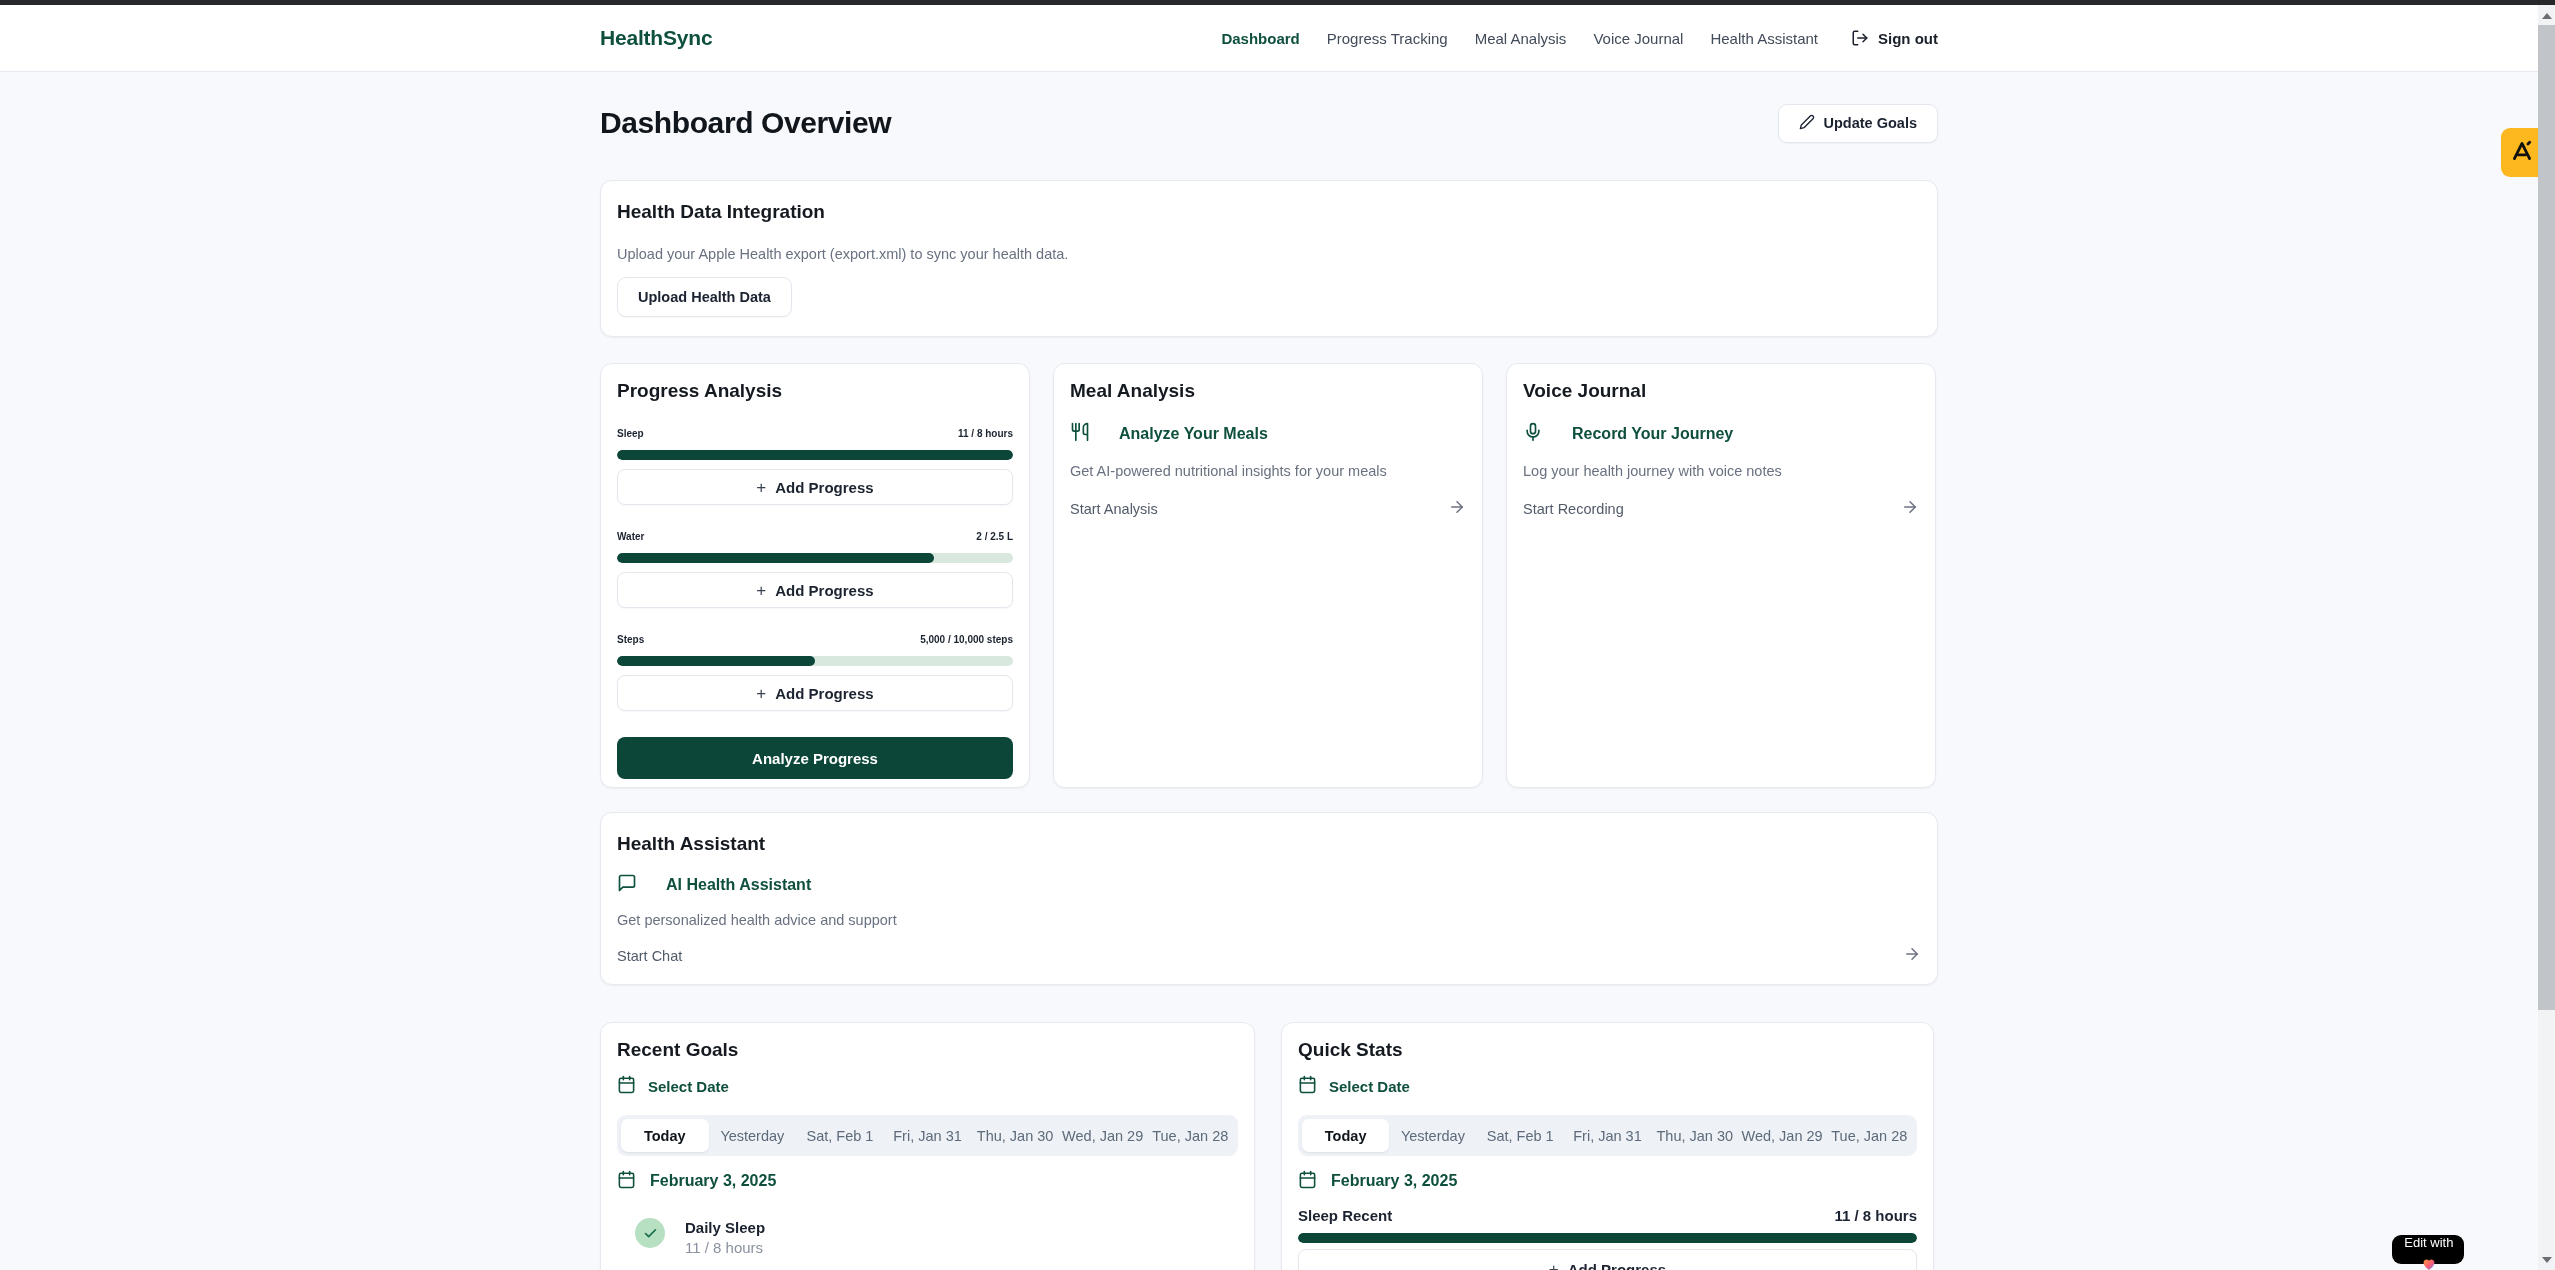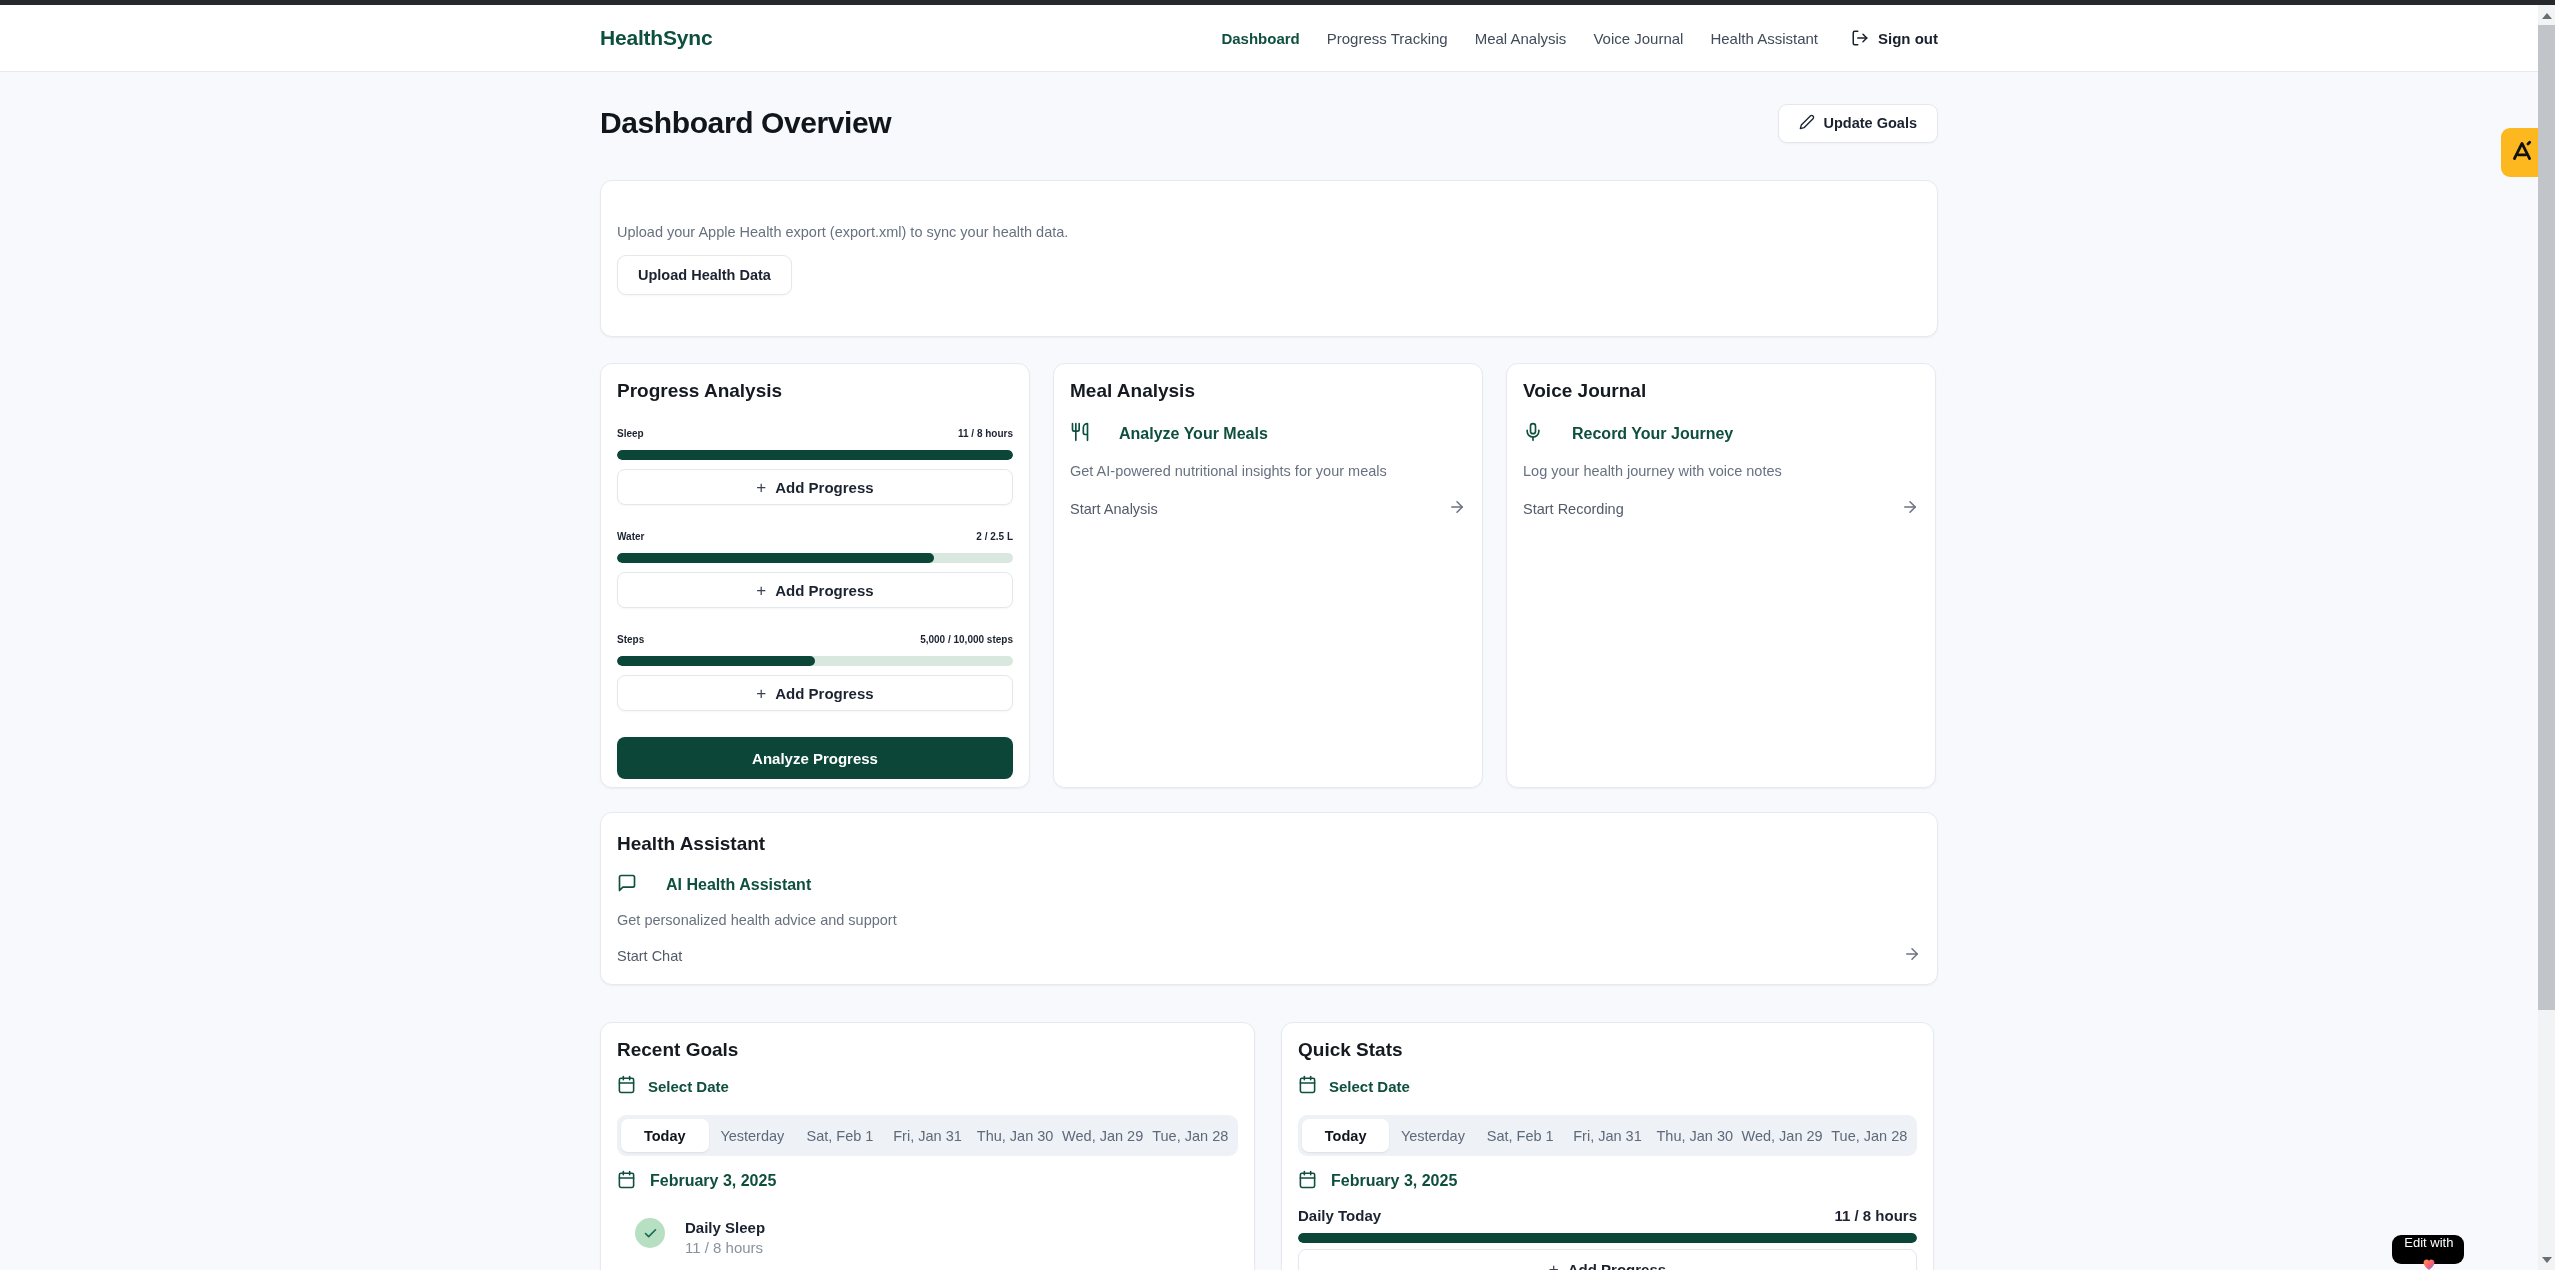--- a/index.html
+++ b/index.html
@@ -142,20 +142,21 @@
       <span>
         <svg width="16" height="16" viewBox="0 0 24 24" fill="none" stroke="#1b2330" stroke-width="2" stroke-linecap="round" stroke-linejoin="round">
           <path d="M17 3a2.828 2.828 0 1 1 4 4L7.5 20.5 2 22l1.5-5.5L17 3z"></path>
         </svg>
       </span>
       <span>Update Goals</span>
     </button>
   </div>
 
   <div class="card card-integration">
+    <div class="card-title">Health Data Integration</div>
     <div class="desc">Upload your Apple Health export (export.xml) to sync your health data.</div>
     <button class="btn btn-upload">Upload Health Data</button>
   </div>
 
   <div class="row3">
 
     <div class="card">
       <div class="card-title">Progress Analysis</div>
 
       <div class="goal-block">
@@ -349,21 +350,21 @@
           <svg width="19" height="19" viewBox="0 0 24 24" fill="none" stroke="#0e4f3e" stroke-width="2" stroke-linecap="round" stroke-linejoin="round">
             <rect x="3" y="4" width="18" height="18" rx="2"></rect>
               <line x1="16" y1="2" x2="16" y2="6"></line>
               <line x1="8" y1="2" x2="8" y2="6"></line>
               <line x1="3" y1="10" x2="21" y2="10"></line>
           </svg>
         </span>
         <span>February 3, 2025</span>
       </div>
       <div class="stat-row">
-        <span>Daily Today</span>
+        <span>Sleep Recent</span>
         <span>11 / 8 hours</span>
       </div>
       <div class="bar">
           <div class="bar-fill" style="width: 100%;"></div>
         </div>
       <button class="btn btn-add">
         <span class="plus">+</span>
         <span>Add Progress</span>
       </button>
     </div>

